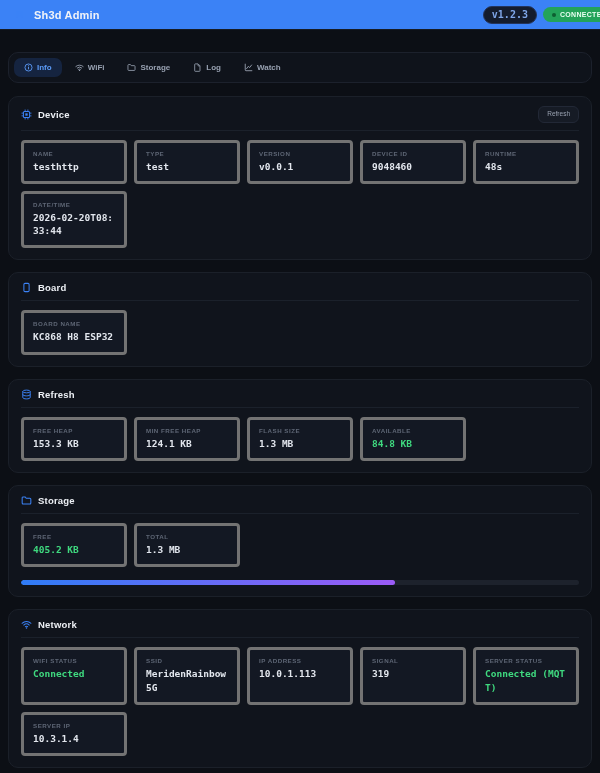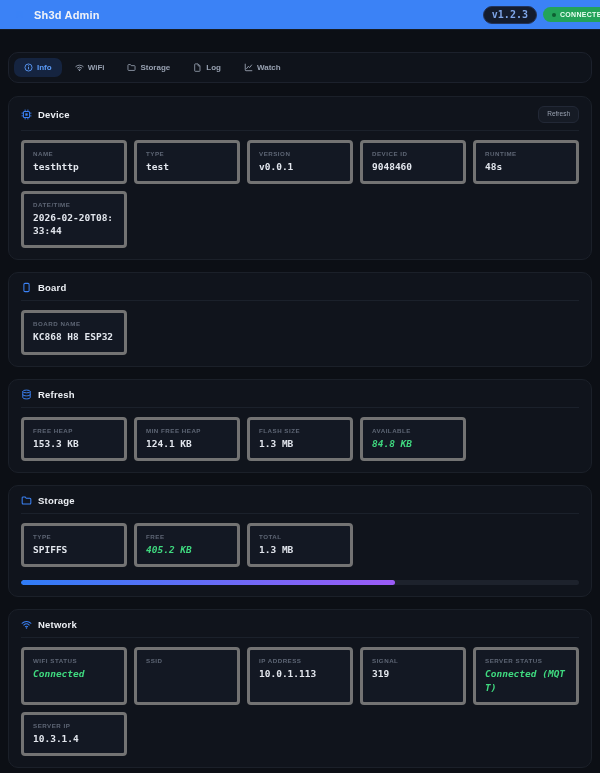--- a/index.html
+++ b/index.html
@@ -71,21 +71,21 @@
     padding:7px 9px 8px; min-height:38px;
   }
   .flabel {
     font-size:6.2px; font-weight:bold; letter-spacing:.5px;
     color:#5e6675; text-transform:uppercase; margin-bottom:3px;
   }
   .fvalue {
     font-family:"DejaVu Sans Mono", monospace; font-size:9.5px; font-weight:bold;
     color:#e2e6ed; word-break:break-all; line-height:1.4;
   }
-  .fvalue.green { color:#3fd97f;font-style:italic; }
+  .fvalue.green { color:#3fd97f; }
   
   .progress-track {
     margin-top:13px; height:5px; background:#1d222c; border-radius:3px; overflow:hidden;
   }
   .progress-fill {
     height:100%; border-radius:3px; width:0;
     background:linear-gradient(90deg,#2f7cf6,#9b5bf6);
   }
 </style>
 </head>
@@ -242,24 +242,20 @@
 
 <div class="section">
   <div class="sec-head">
     <svg viewBox="0 0 16 16">
         <path d="M1.7 4.2a1.4 1.4 0 0 1 1.4-1.4h3l1.5 1.9h5.3a1.4 1.4 0 0 1 1.4 1.4v5.7a1.4 1.4 0 0 1-1.4 1.4H3.1a1.4 1.4 0 0 1-1.4-1.4z" fill="none" stroke="currentColor" stroke-width="1.5"></path>
       </svg>
     <span class="sec-title">Storage</span>
   </div>
   <div class="fields">
     <div class="card">
-      <div class="flabel">TYPE</div>
-      <div class="fvalue">SPIFFS</div>
-    </div>
-    <div class="card">
       <div class="flabel">FREE</div>
       <div class="fvalue green">405.2 KB</div>
     </div>
     <div class="card">
       <div class="flabel">TOTAL</div>
       <div class="fvalue">1.3 MB</div>
     </div>
   </div>
   <div class="progress-track">
     <div class="progress-fill" style="width: 67%;"></div>
@@ -276,20 +272,21 @@
       </svg>
     <span class="sec-title">Network</span>
   </div>
   <div class="fields">
     <div class="card">
       <div class="flabel">WIFI STATUS</div>
       <div class="fvalue green">Connected</div>
     </div>
     <div class="card">
       <div class="flabel">SSID</div>
+      <div class="fvalue">MeridenRainbow5G</div>
     </div>
     <div class="card">
       <div class="flabel">IP ADDRESS</div>
       <div class="fvalue">10.0.1.113</div>
     </div>
     <div class="card">
       <div class="flabel">SIGNAL</div>
       <div class="fvalue">319</div>
     </div>
     <div class="card">

